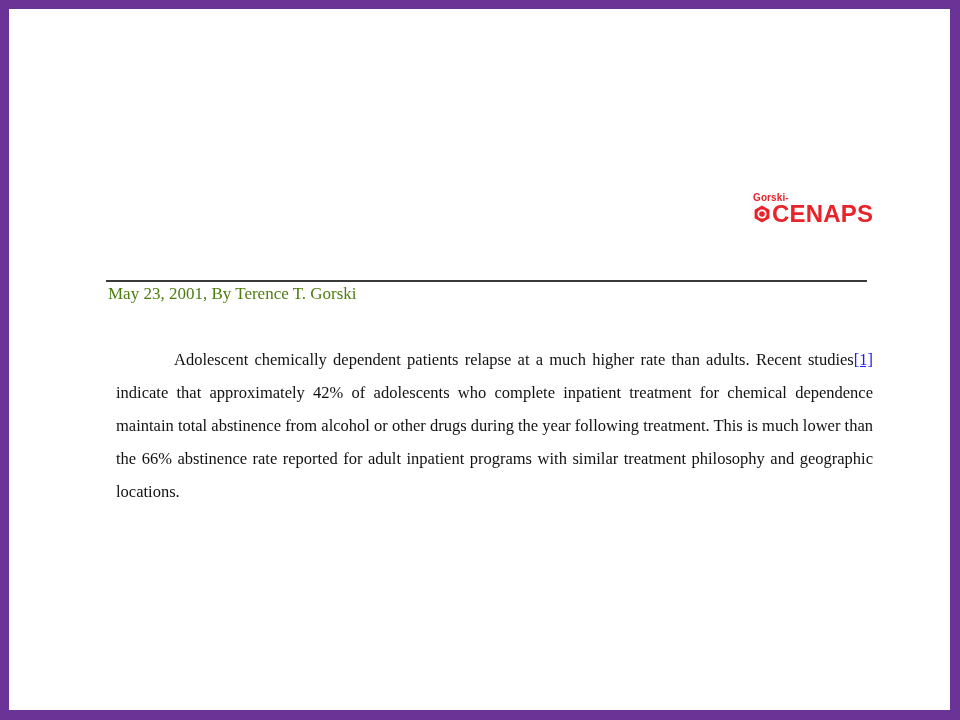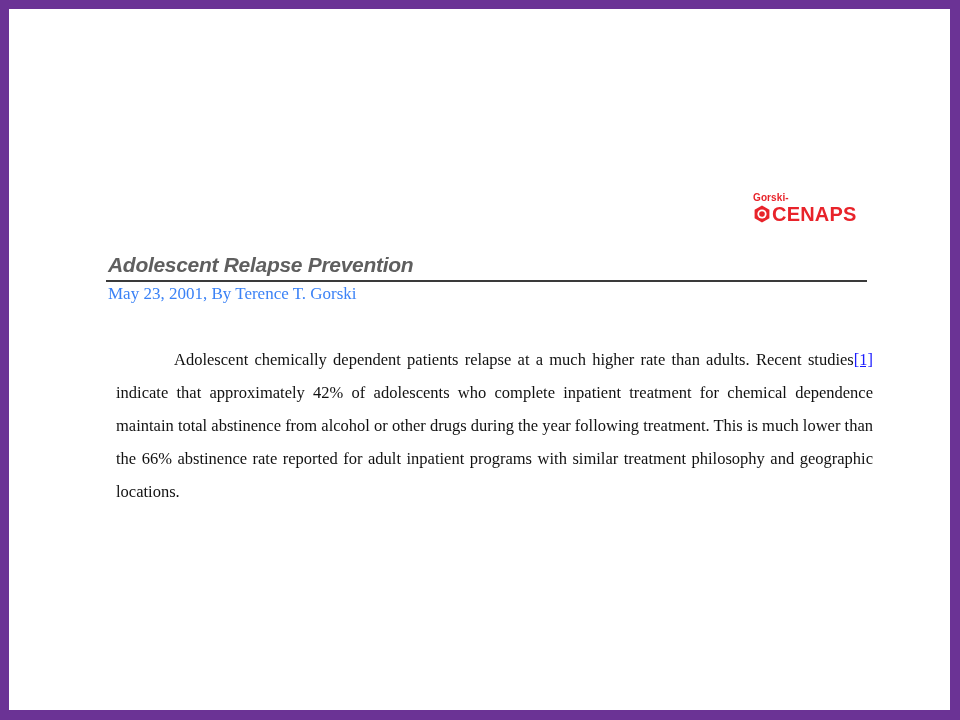--- a/index.html
+++ b/index.html
@@ -46,21 +46,21 @@
       display: flex;
       align-items: center;
       height: 22px;
     }
     .logo-nut {
       width: 18px;
       height: 18px;
       display: inline-block;
     }
     .logo-text {
-      font-size: 20px;
+      font-size: 24px;
       font-weight: bold;
       line-height: 22px;
       margin-left: 1px;
       letter-spacing: 0.2px;
     }
     .title {
       position: absolute;
       left: 99px;
       top: 243px;
       font-family: "Liberation Sans", sans-serif;
@@ -79,21 +79,21 @@
       width: 761px;
       height: 2px;
       background: #3a3a3a;
     }
     .byline {
       position: absolute;
       left: 99px;
       top: 274px;
       font-family: "Liberation Serif", serif;
       font-size: 17px;
-      color: #3b82f6;
+      color: #4d7c0f;
       line-height: 22px;
     }
     .body-text {
       position: absolute;
       left: 99px;
       top: 326px;
       width: 757px;
       font-family: "Liberation Serif", serif;
       font-size: 16.5px;
       line-height: 33px;
@@ -120,19 +120,18 @@
         <svg width="18" height="18" viewBox="0 0 18 18">
           <polygon points="9,0.5 16.4,4.75 16.4,13.25 9,17.5 1.6,13.25 1.6,4.75" fill="#e8232a"></polygon>
           <circle cx="9" cy="9" r="4.6" fill="#ffffff"></circle>
           <circle cx="9" cy="9" r="2.8" fill="#e8232a"></circle>
         </svg>
       </span>
       <span class="logo-text">CENAPS</span>
     </div>
   </div>
 
-  <h1 class="title">Adolescent Relapse Prevention</h1>
   <div class="rule"></div>
   <div class="byline">May 23, 2001, By Terence T. Gorski</div>
 
   <p class="body-text"><span>Adolescent chemically dependent patients relapse at a much higher rate than adults.  Recent studies</span><a class="ref-link">[1]</a><span> indicate that approximately 42% of adolescents who complete inpatient treatment for chemical dependence maintain total abstinence from alcohol or other drugs during the year following treatment.  This is much lower than the 66% abstinence rate reported for adult inpatient programs with similar treatment philosophy and geographic locations.</span></p>
 
 </div>
 
 </body></html>

